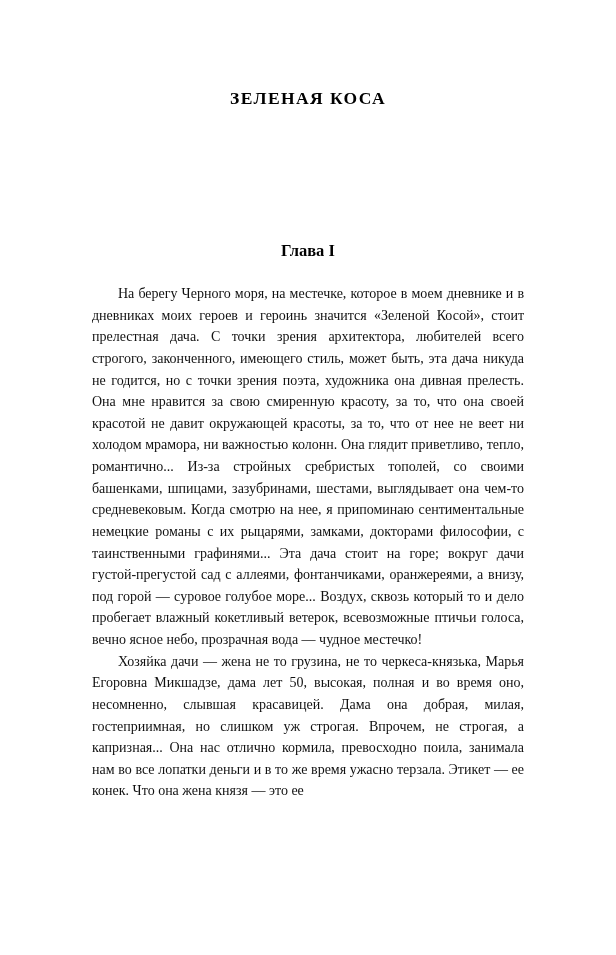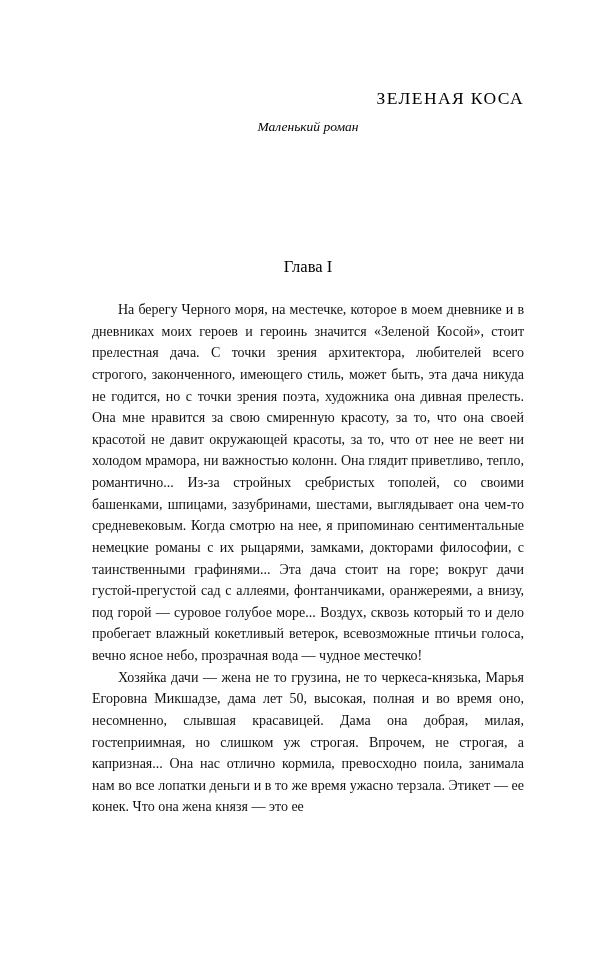--- a/index.html
+++ b/index.html
@@ -22,37 +22,37 @@
     box-sizing: border-box;
   }
   .content {
     position: absolute;
     left: 92px;
     top: 88px;
     width: 432px;
   }
   .book-title {
     font-size: 17.5px;
-    font-weight: normal;
+    font-weight: bold;
     letter-spacing: 1.4px;
-    text-align: right;
+    text-align: center;
     margin: 0 0 10px 0;
     text-transform: uppercase;
     color: #000000;
   }
   .book-subtitle {
     font-size: 13.5px;
     font-style: italic;
     text-align: center;
     margin: 0;
     color: #000000;
   }
   .chapter-title {
     font-size: 16.5px;
-    font-weight: normal;
+    font-weight: bold;
     text-align: center;
     margin: 0;
     padding-top: 122px;
     color: #000000;
   }
   .body-text {
     margin: 0;
     padding-top: 22px;
     font-size: 14px;
     line-height: 1.545;
@@ -67,21 +67,20 @@
   }
 </style>
 </head>
 <body>
 
 <div class="page">
   <div class="content">
 
     <h1 class="book-title">ЗЕЛЕНАЯ КОСА</h1>
 
-    <div class="book-subtitle">Маленький роман</div>
 
     <h2 class="chapter-title">Глава I</h2>
 
     <div class="body-text">
       <p>На берегу Черного моря, на местечке, которое в моем днев­нике и в дневниках моих героев и героинь значится «Зеленой Косой», стоит прелестная дача. С точки зрения архитектора, любителей всего строгого, законченного, имеющего стиль, может быть, эта дача никуда не годится, но с точки зрения поэта, художника она дивная прелесть. Она мне нравится за свою смиренную красоту, за то, что она своей красотой не давит окружающей красоты, за то, что от нее не веет ни холодом мрамора, ни важностью колонн. Она глядит приветливо, тепло, романтично... Из-за стройных сребристых тополей, со своими башенками, шпицами, зазубринами, шестами, выглядывает она чем-то средневековым. Когда смотрю на нее, я припоминаю сентиментальные немецкие романы с их рыцарями, замками, докторами философии, с таинственными графинями... Эта дача стоит на горе; вокруг дачи густой-прегустой сад с аллеями, фонтанчиками, оранжереями, а внизу, под горой — суровое голубое море... Воздух, сквозь который то и дело пробегает влажный кокетливый ветерок, всевозможные птичьи голоса, вечно ясное небо, прозрачная вода — чудное местечко!</p>
       <p>Хозяйка дачи — жена не то грузина, не то черкеса-князька, Марья Егоровна Микшадзе, дама лет 50, высокая, полная и во время оно, несомненно, слывшая красавицей. Дама она добрая, милая, гостеприимная, но слишком уж строгая. Впрочем, не строгая, а капризная... Она нас отлично кормила, превосходно поила, занимала нам во все лопатки деньги и в то же время ужасно терзала. Этикет — ее конек. Что она жена князя — это ее</p>
     </div>
 
   </div>
 </div>

